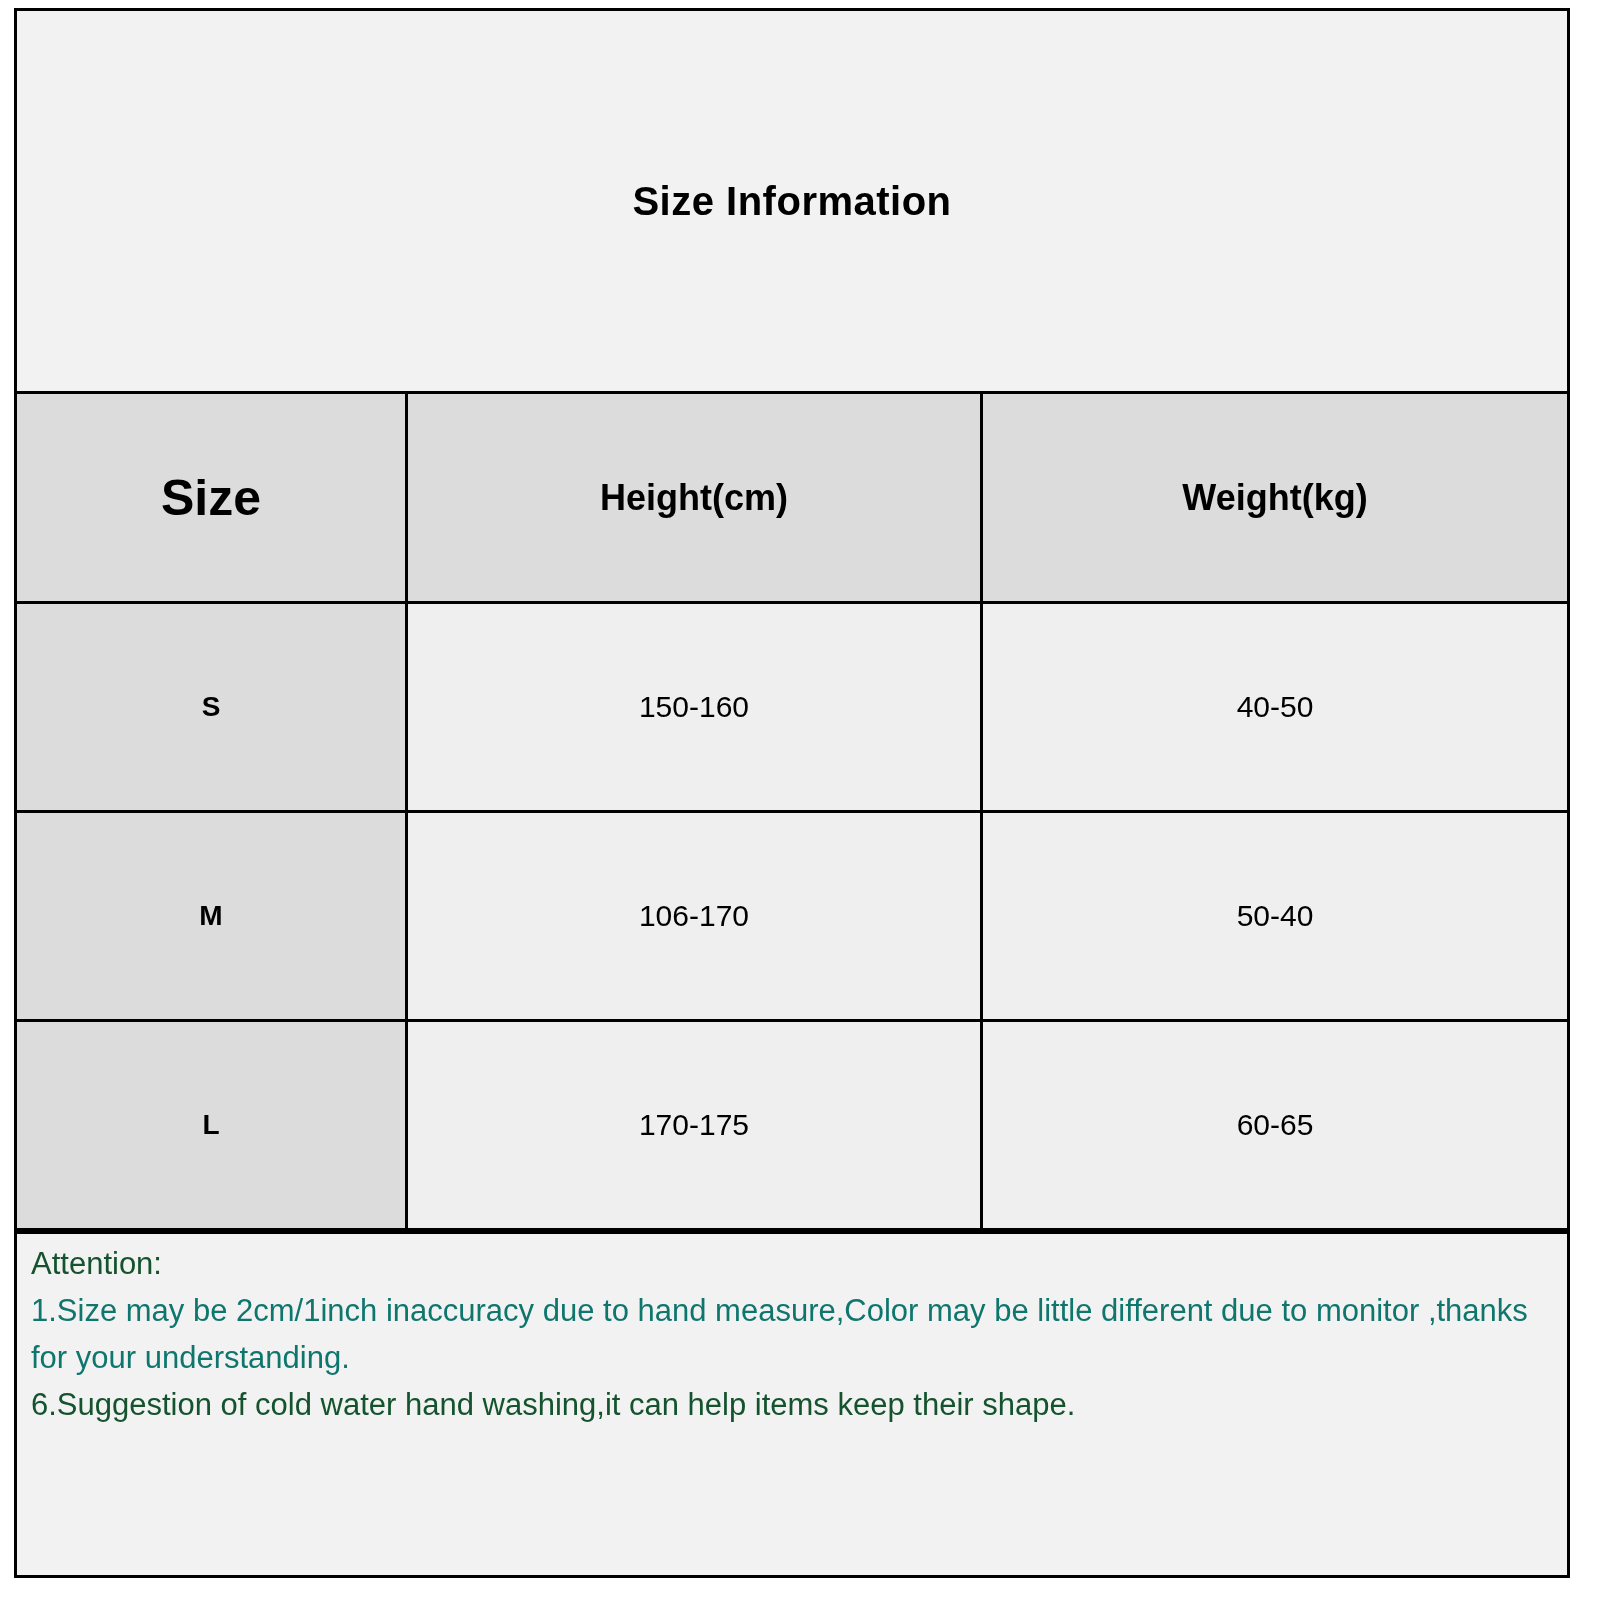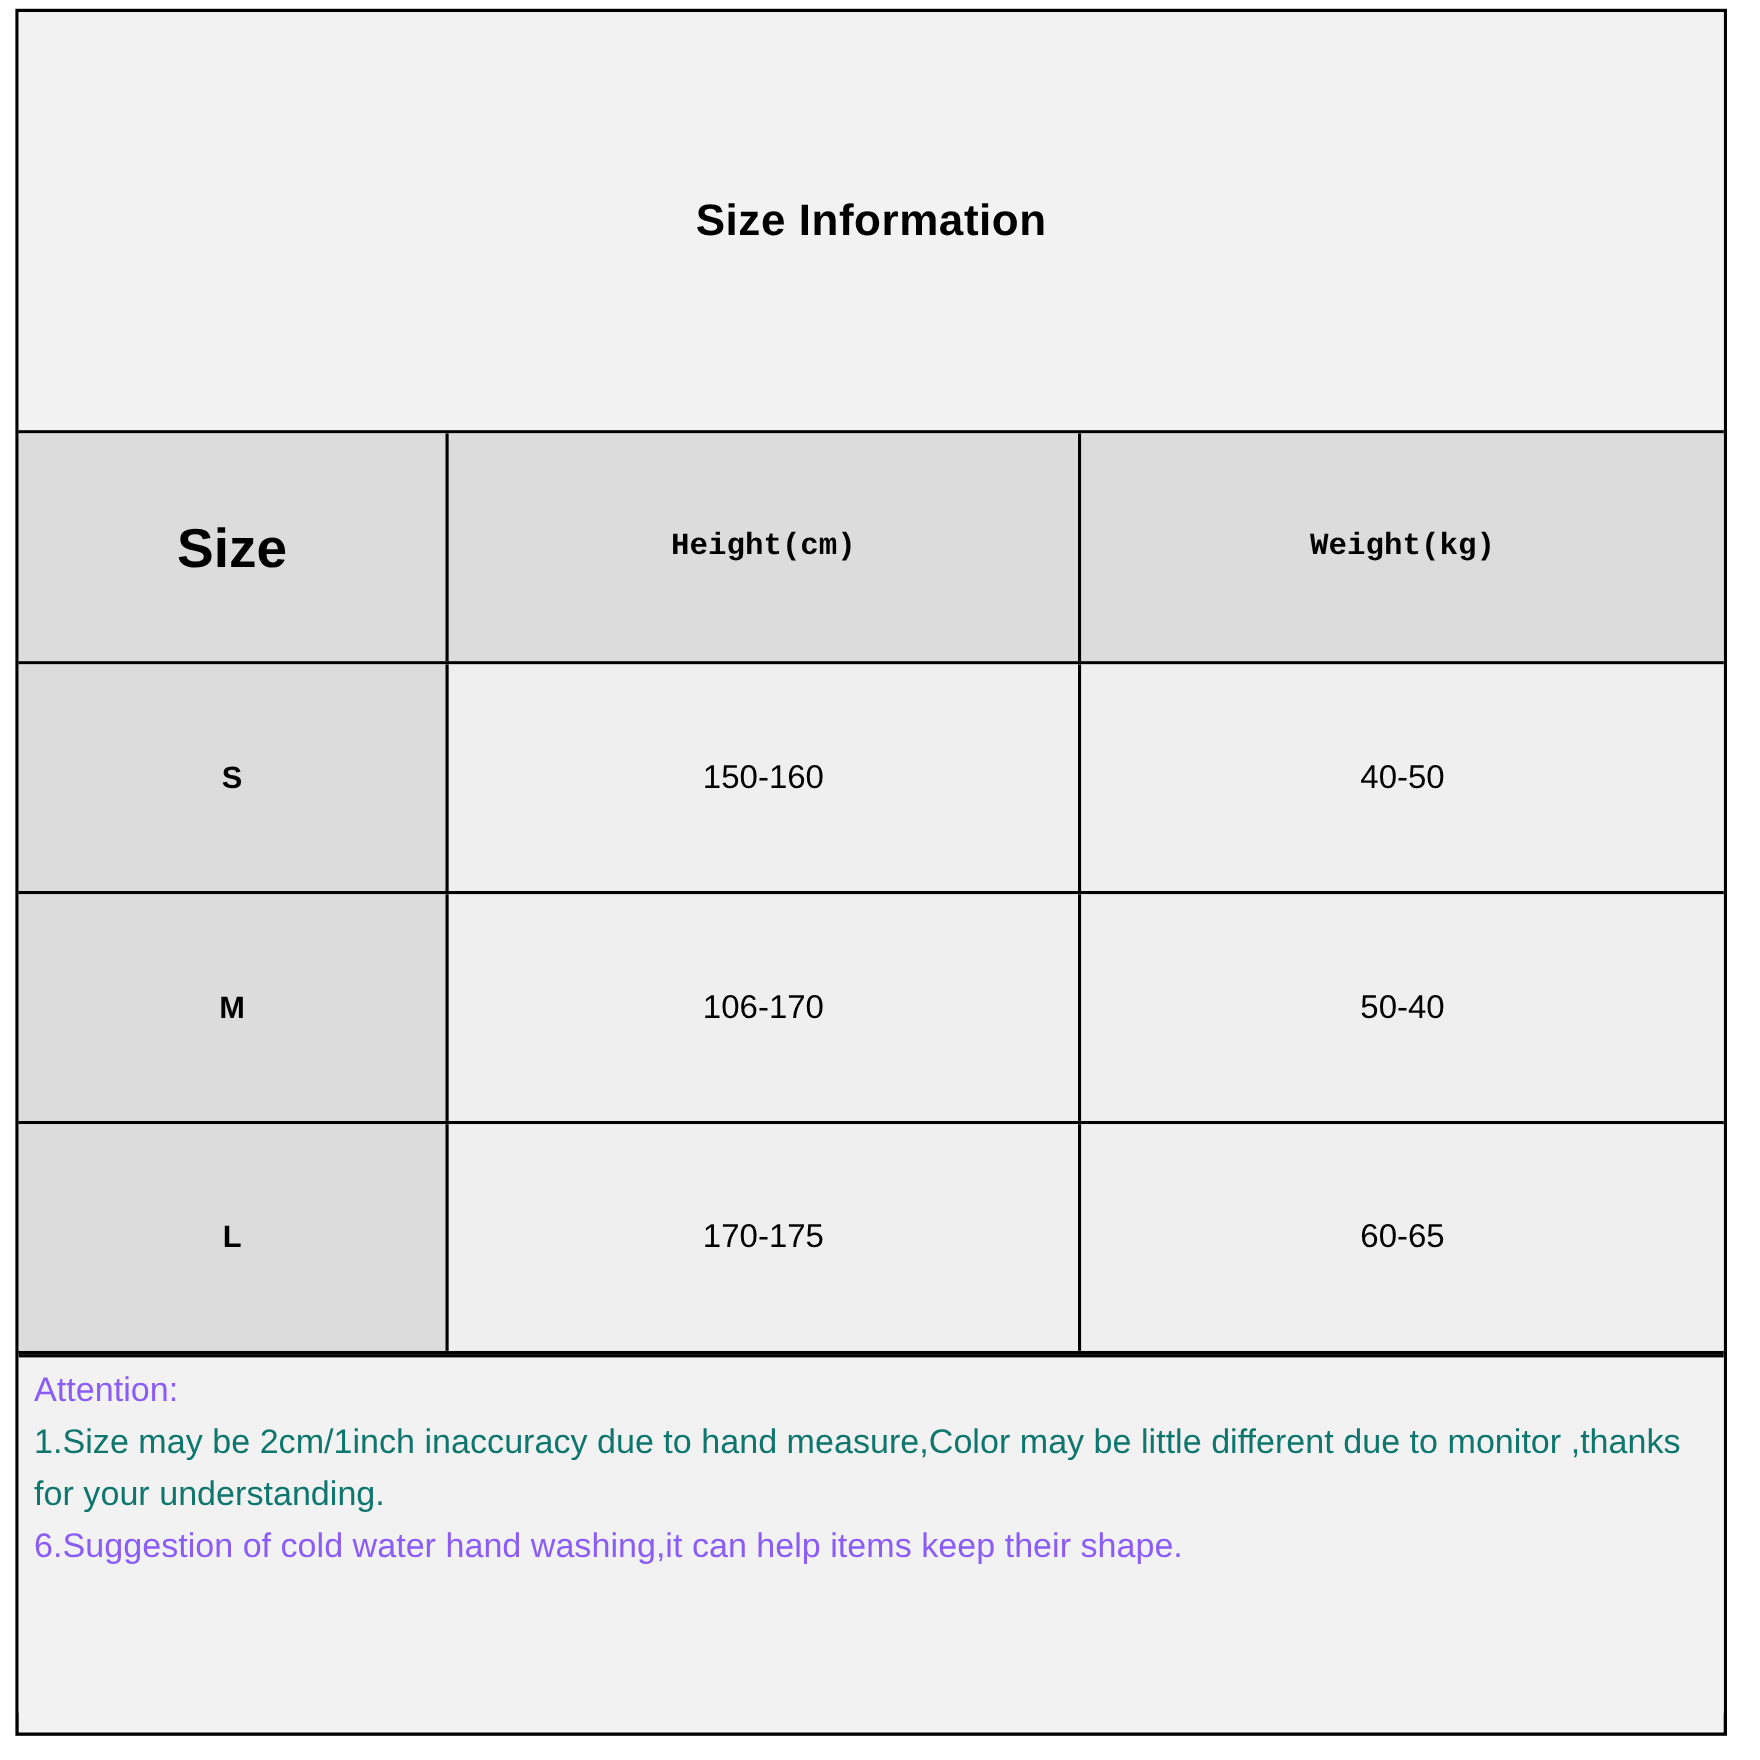--- a/index.html
+++ b/index.html
@@ -163,23 +163,22 @@
   }
 
   .head-row { height: 210px; }
   .head-row .c-size { background: #dcdcdc; }
   .head-row .c-height, .head-row .c-weight { background: #dcdcdc; }
   .head-size-text {
     font-size: 50px;
     font-weight: bold;
   }
   .head-text {
-    font-size: 28px;
+    font-size: 36px;
     font-weight: bold;
-    font-family: Liberation Mono, monospace;
   }
 
   .data-row { height: 209px; }
   .data-size-text {
     font-size: 28px;
     font-weight: bold;
   }
   .data-text {
     font-size: 30px;
   }
@@ -188,21 +187,21 @@
   .attention {
     box-sizing: border-box;
     border-top: 3px solid #000000;
     padding: 6px 14px 0 14px;
     background: #f2f2f2;
     height: 326px;
   }
   .att-line {
     font-size: 31px;
     line-height: 47px;
-    color: #8b5cf6;
+    color: #14532d;
     white-space: nowrap;
   }
   .att-wrap {
     font-size: 31px;
     line-height: 47px;
     color: #0f766e;
   }
 </style>
 </head>
 <body>

